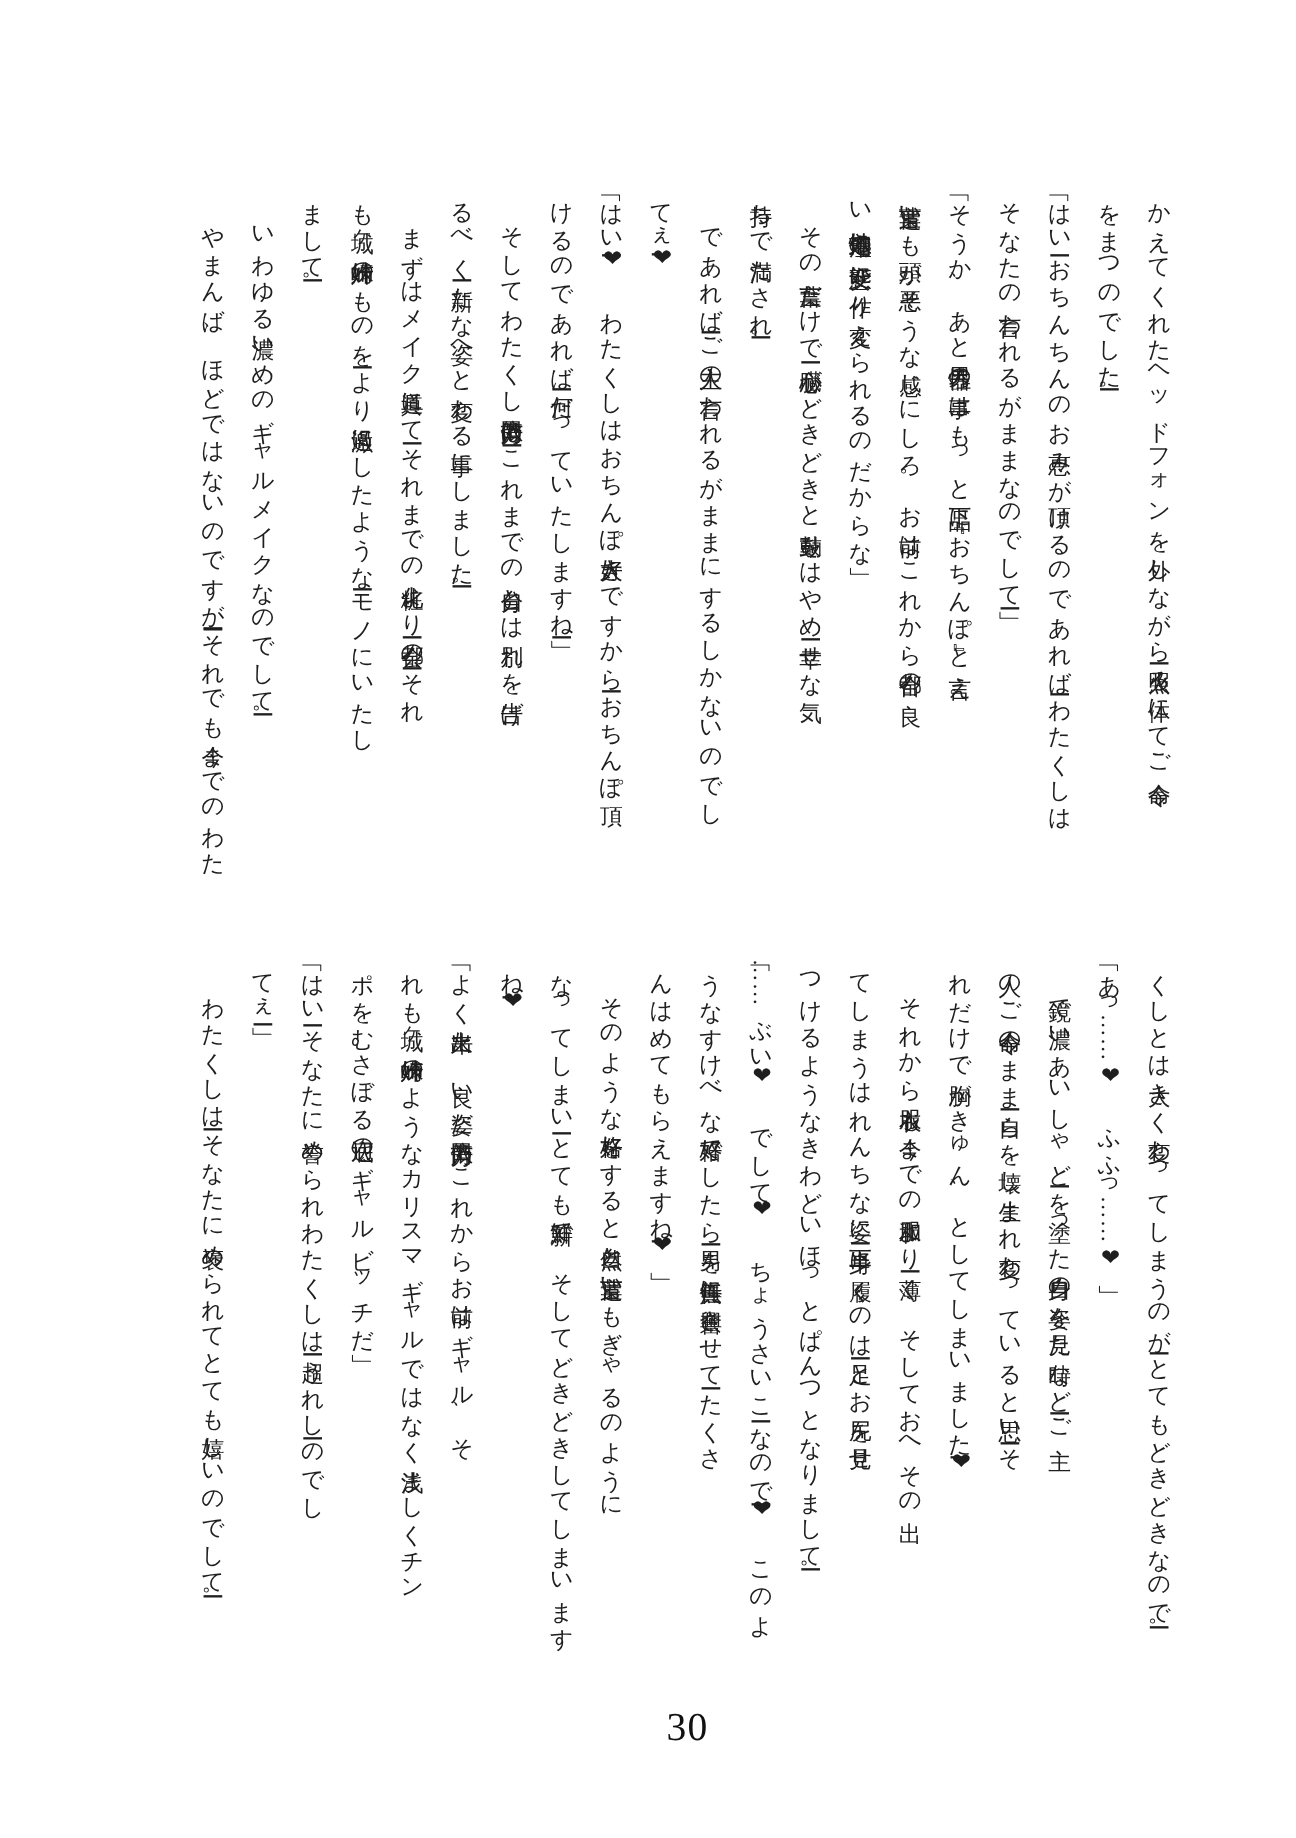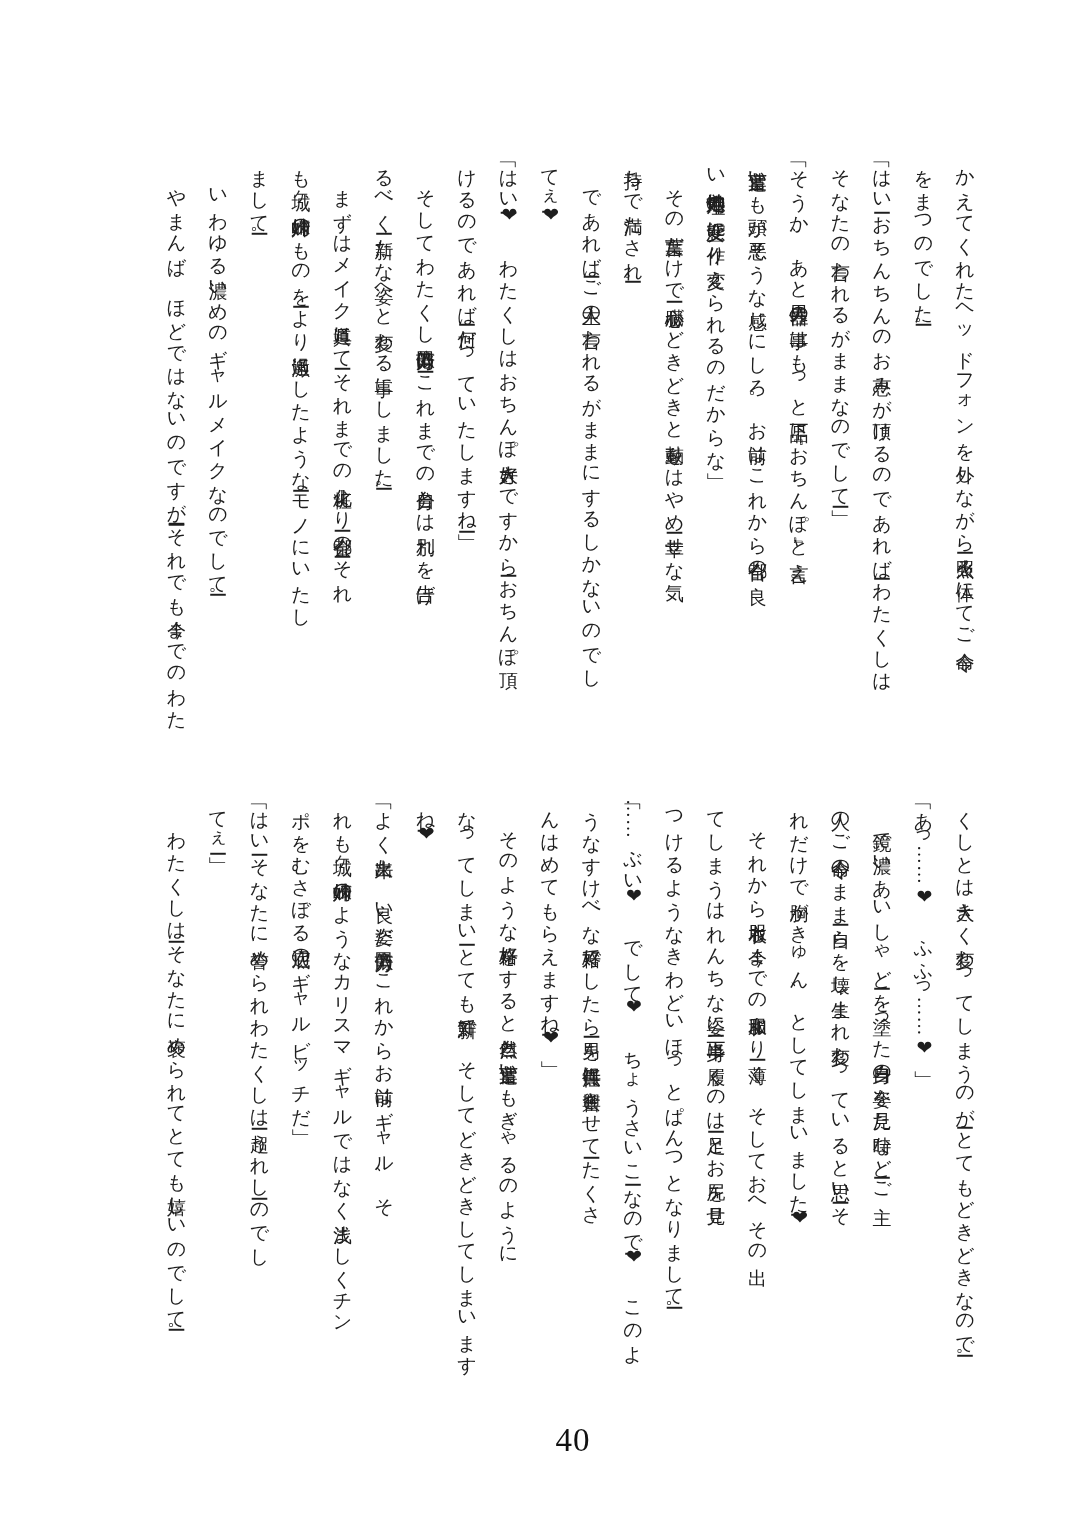--- a/index.html
+++ b/index.html
@@ -81,14 +81,14 @@
       <div class="line indent">そのような格好をすると自然と言葉遣いもぎゃるのように</div>
       <div class="line">なってしまいーとても新鮮で、そしてどきどきしてしまいます</div>
       <div class="line">ねー❤</div>
       <div class="line">「よく出来た。良い姿だ依田芳乃。これからお前はギャル、そ</div>
       <div class="line">れも城ヶ崎姉妹のようなカリスマギャルではなく浅ましくチン</div>
       <div class="line">ポをむさぼる底辺のギャルビッチだ」</div>
       <div class="line">「はいーそなたに誉められわたくしはー超うれしーのでし</div>
       <div class="line">てぇー」</div>
       <div class="line indent">わたくしはーそなたに褒められてとても嬉しいのでしてー。</div>
     </div>
-  <div class="page-number">40</div>
+  <div class="page-number">30</div>
 </div>
 
 </body></html>

